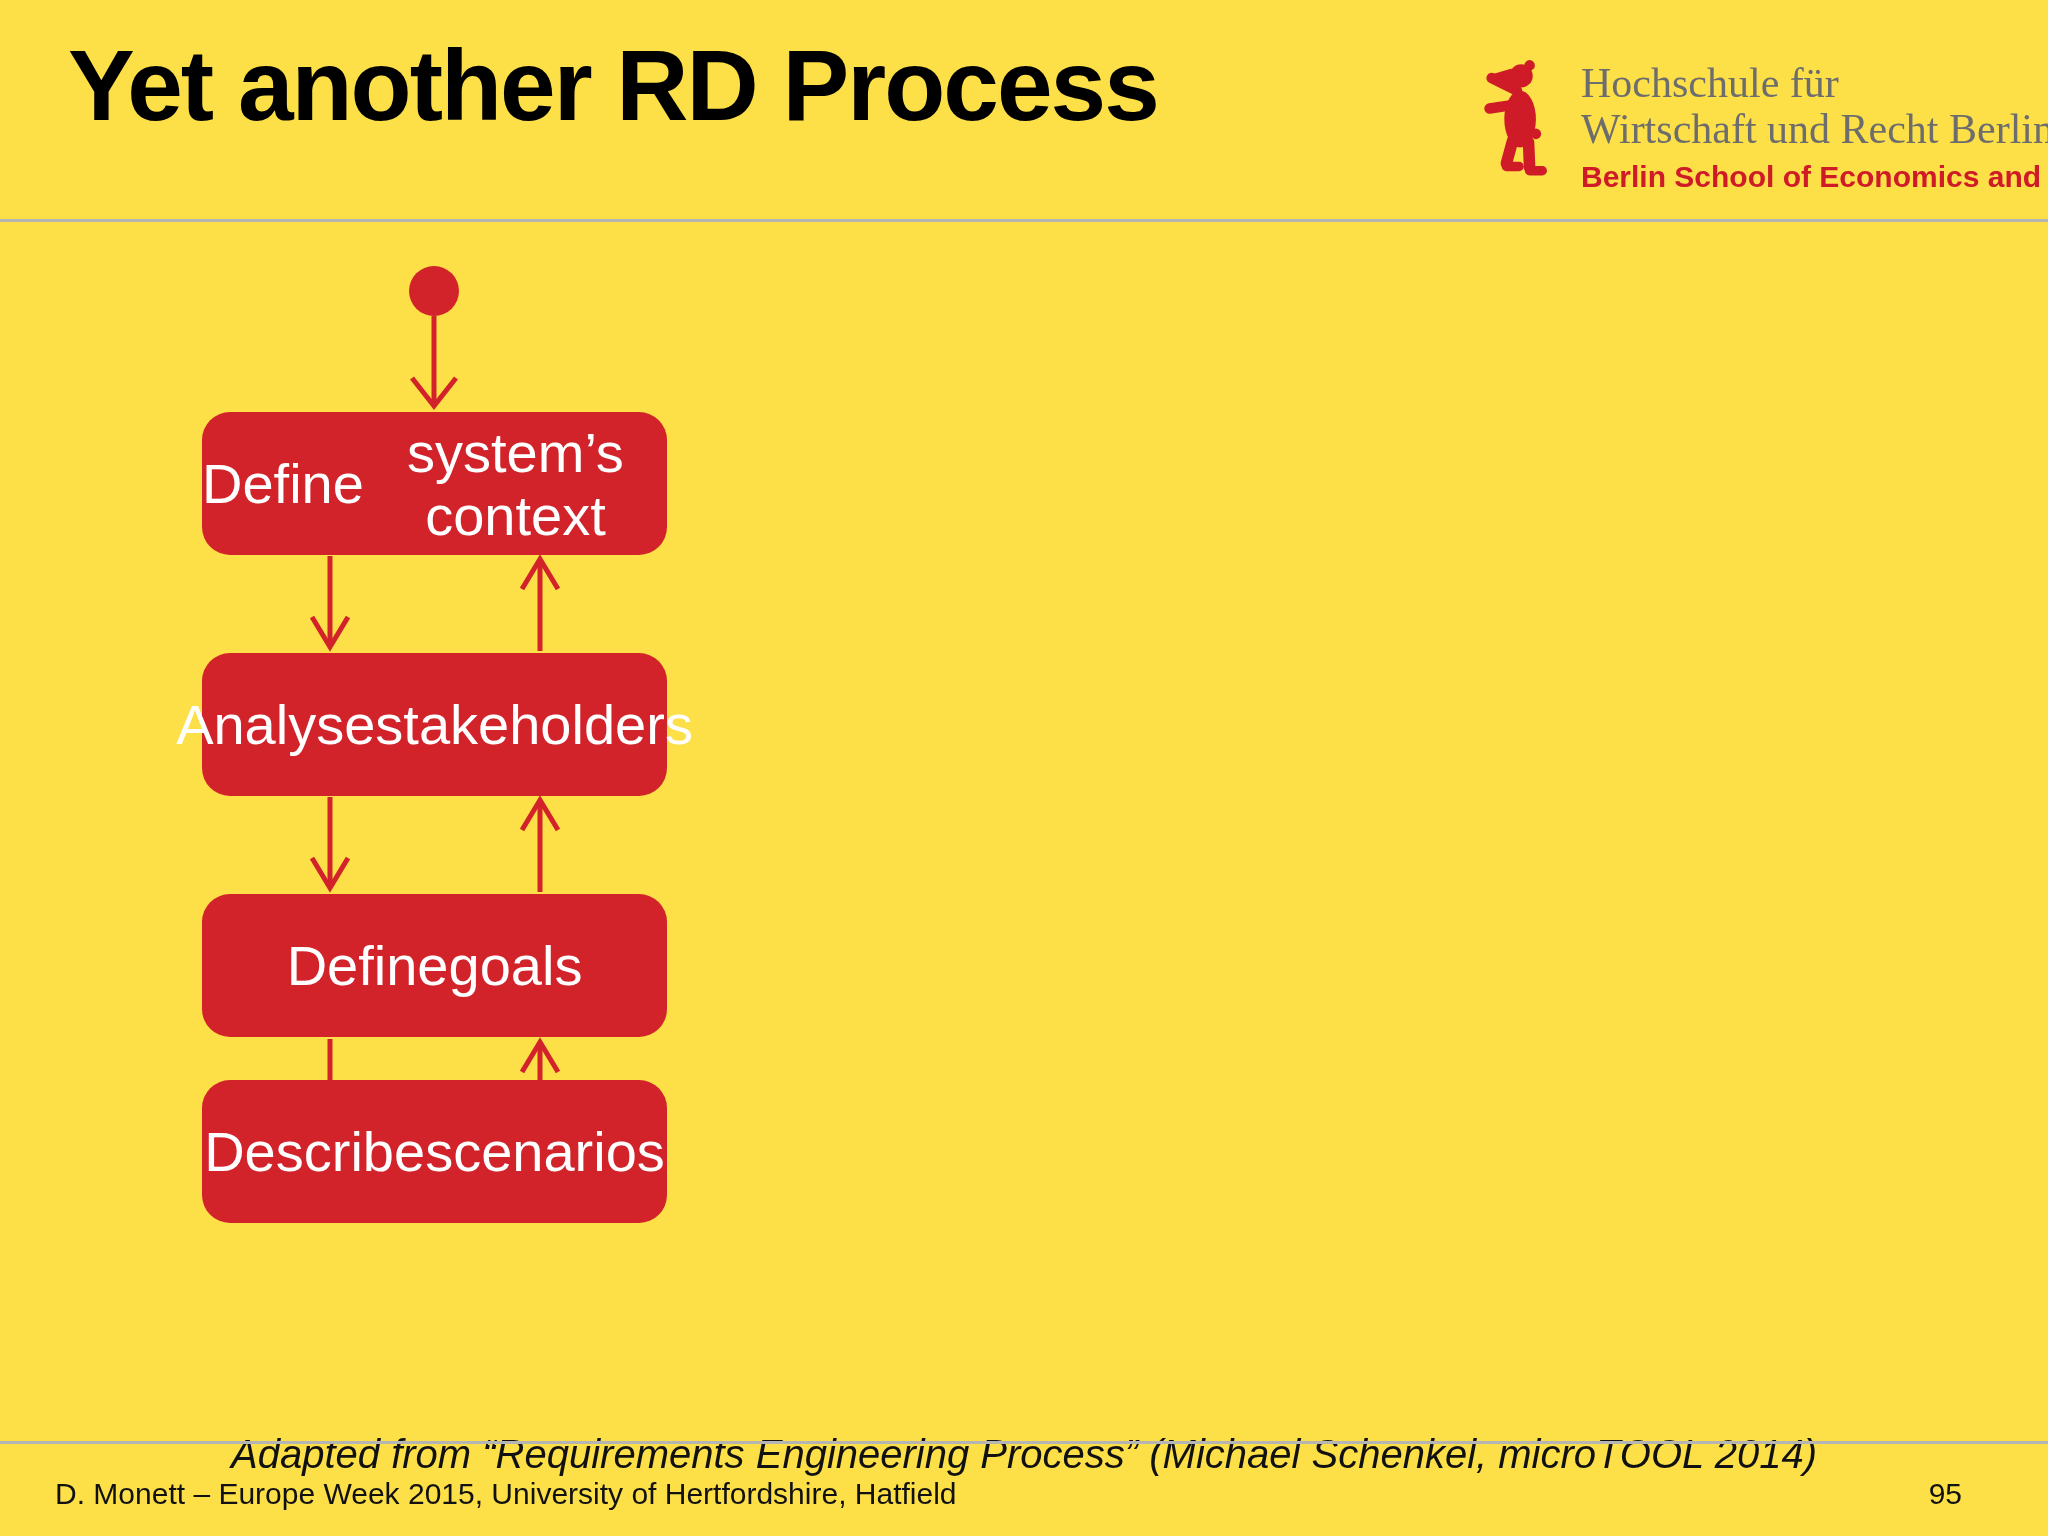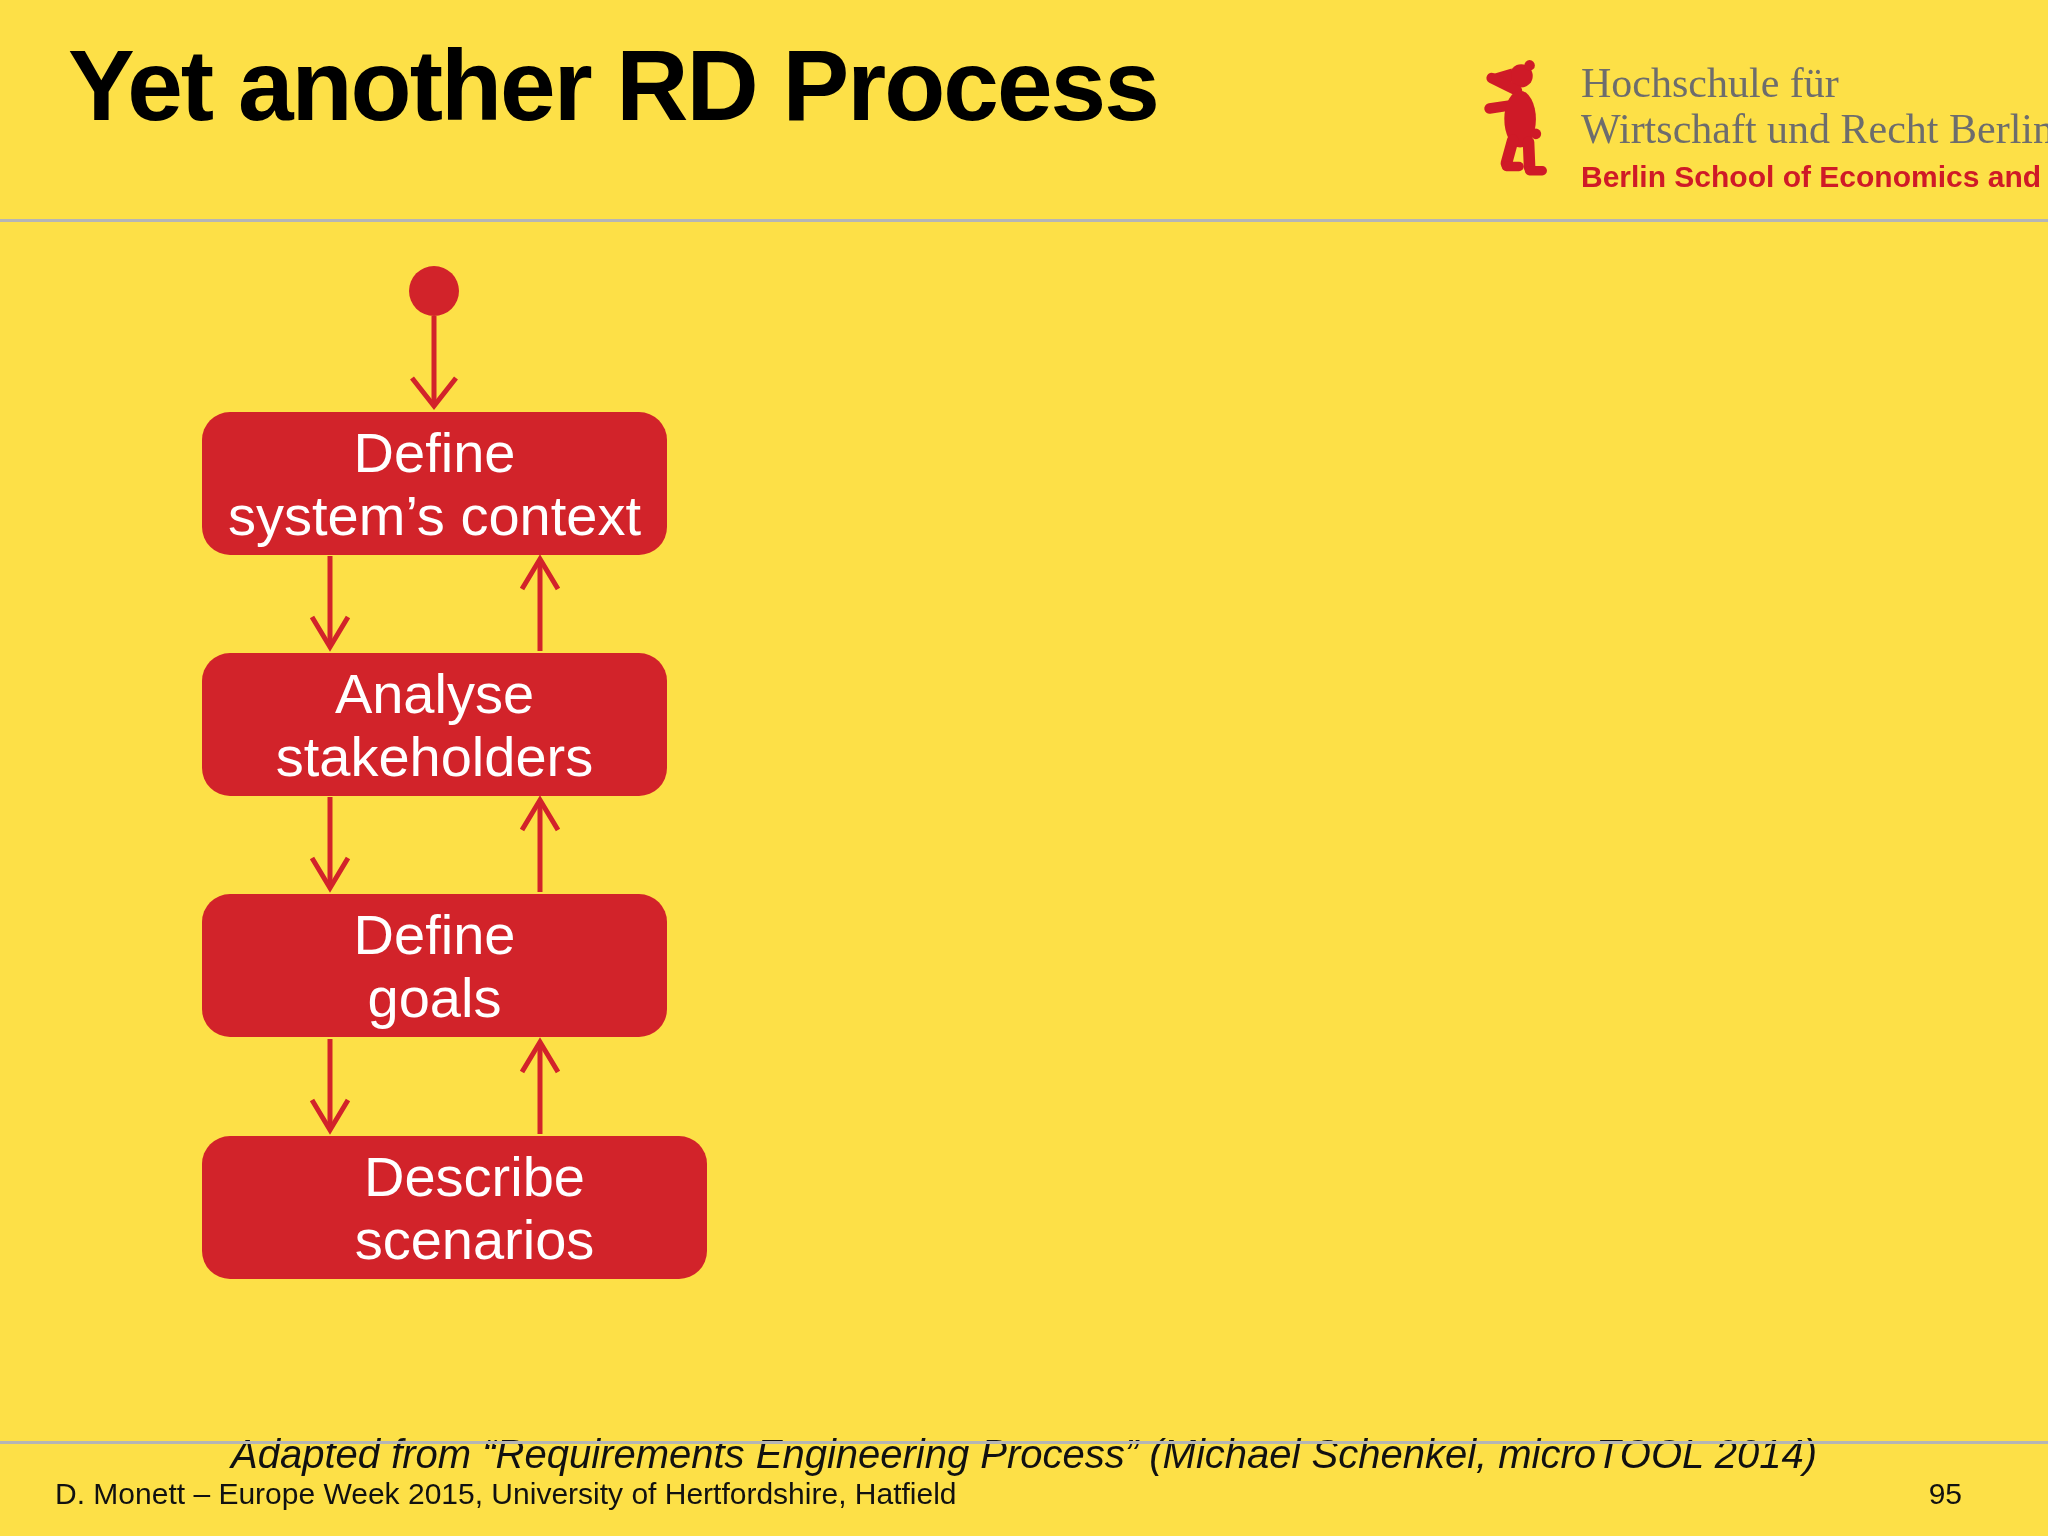--- a/index.html
+++ b/index.html
@@ -22,27 +22,27 @@
   .logo-en{
     font-size:30px;font-weight:bold;color:#cf1a27;margin-top:8px;white-space:nowrap;
   }
   .divider{position:absolute;left:0;width:2048px;height:3px;background:#b5b5b5;}
   .divider-top{top:219px;}
   .divider-bottom{top:1441px;}
   .flow-layer{position:absolute;left:0;top:0;width:2048px;height:1536px;pointer-events:none;}
   .flow-node{
     position:absolute;left:202px;width:465px;height:143px;
     background:#d2232a;border-radius:28px;color:#ffffff;
-    display:flex;flex-direction:column;align-items:center;justify-content:center;
+    display:flex;flex-direction:row;align-items:center;justify-content:center;
     font-size:56px;line-height:63px;text-align:center;
   }
   .node-1{top:412px;}
   .node-2{top:653px;}
   .node-3{top:894px;}
-  .node-4{top:1136px;padding-left:40px;}
+  .node-4{top:1080px;}
   .caption{
     position:absolute;left:0;top:1432px;width:2048px;text-align:center;
     font-style:italic;font-size:40px;color:#111111;white-space:nowrap;
   }
   .footer-left{position:absolute;left:55px;top:1477px;font-size:30px;color:#111111;white-space:nowrap;}
   .page-number{position:absolute;right:86px;top:1477px;font-size:30px;color:#111111;}
 </style>
 </head>
 <body>
 

